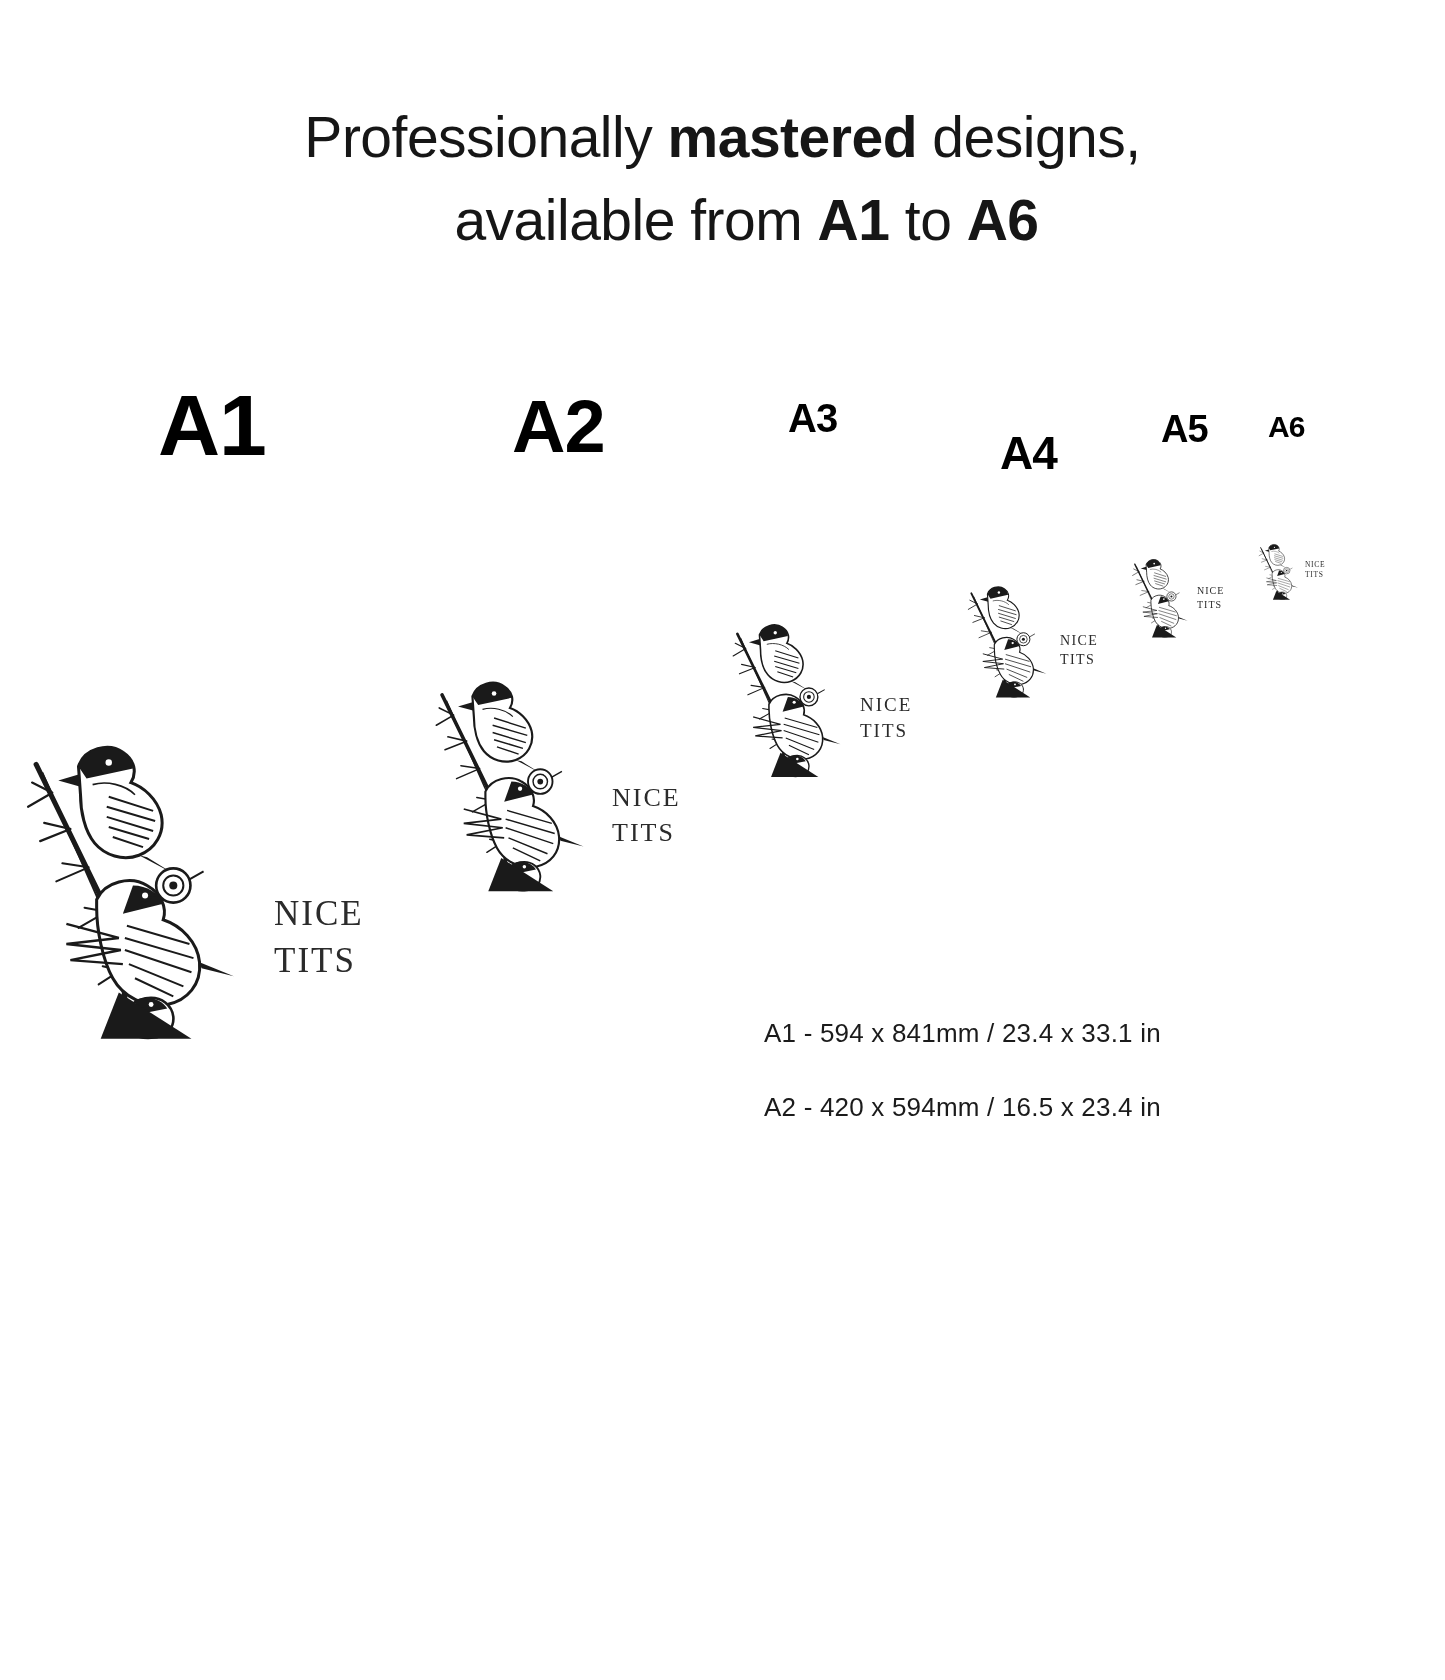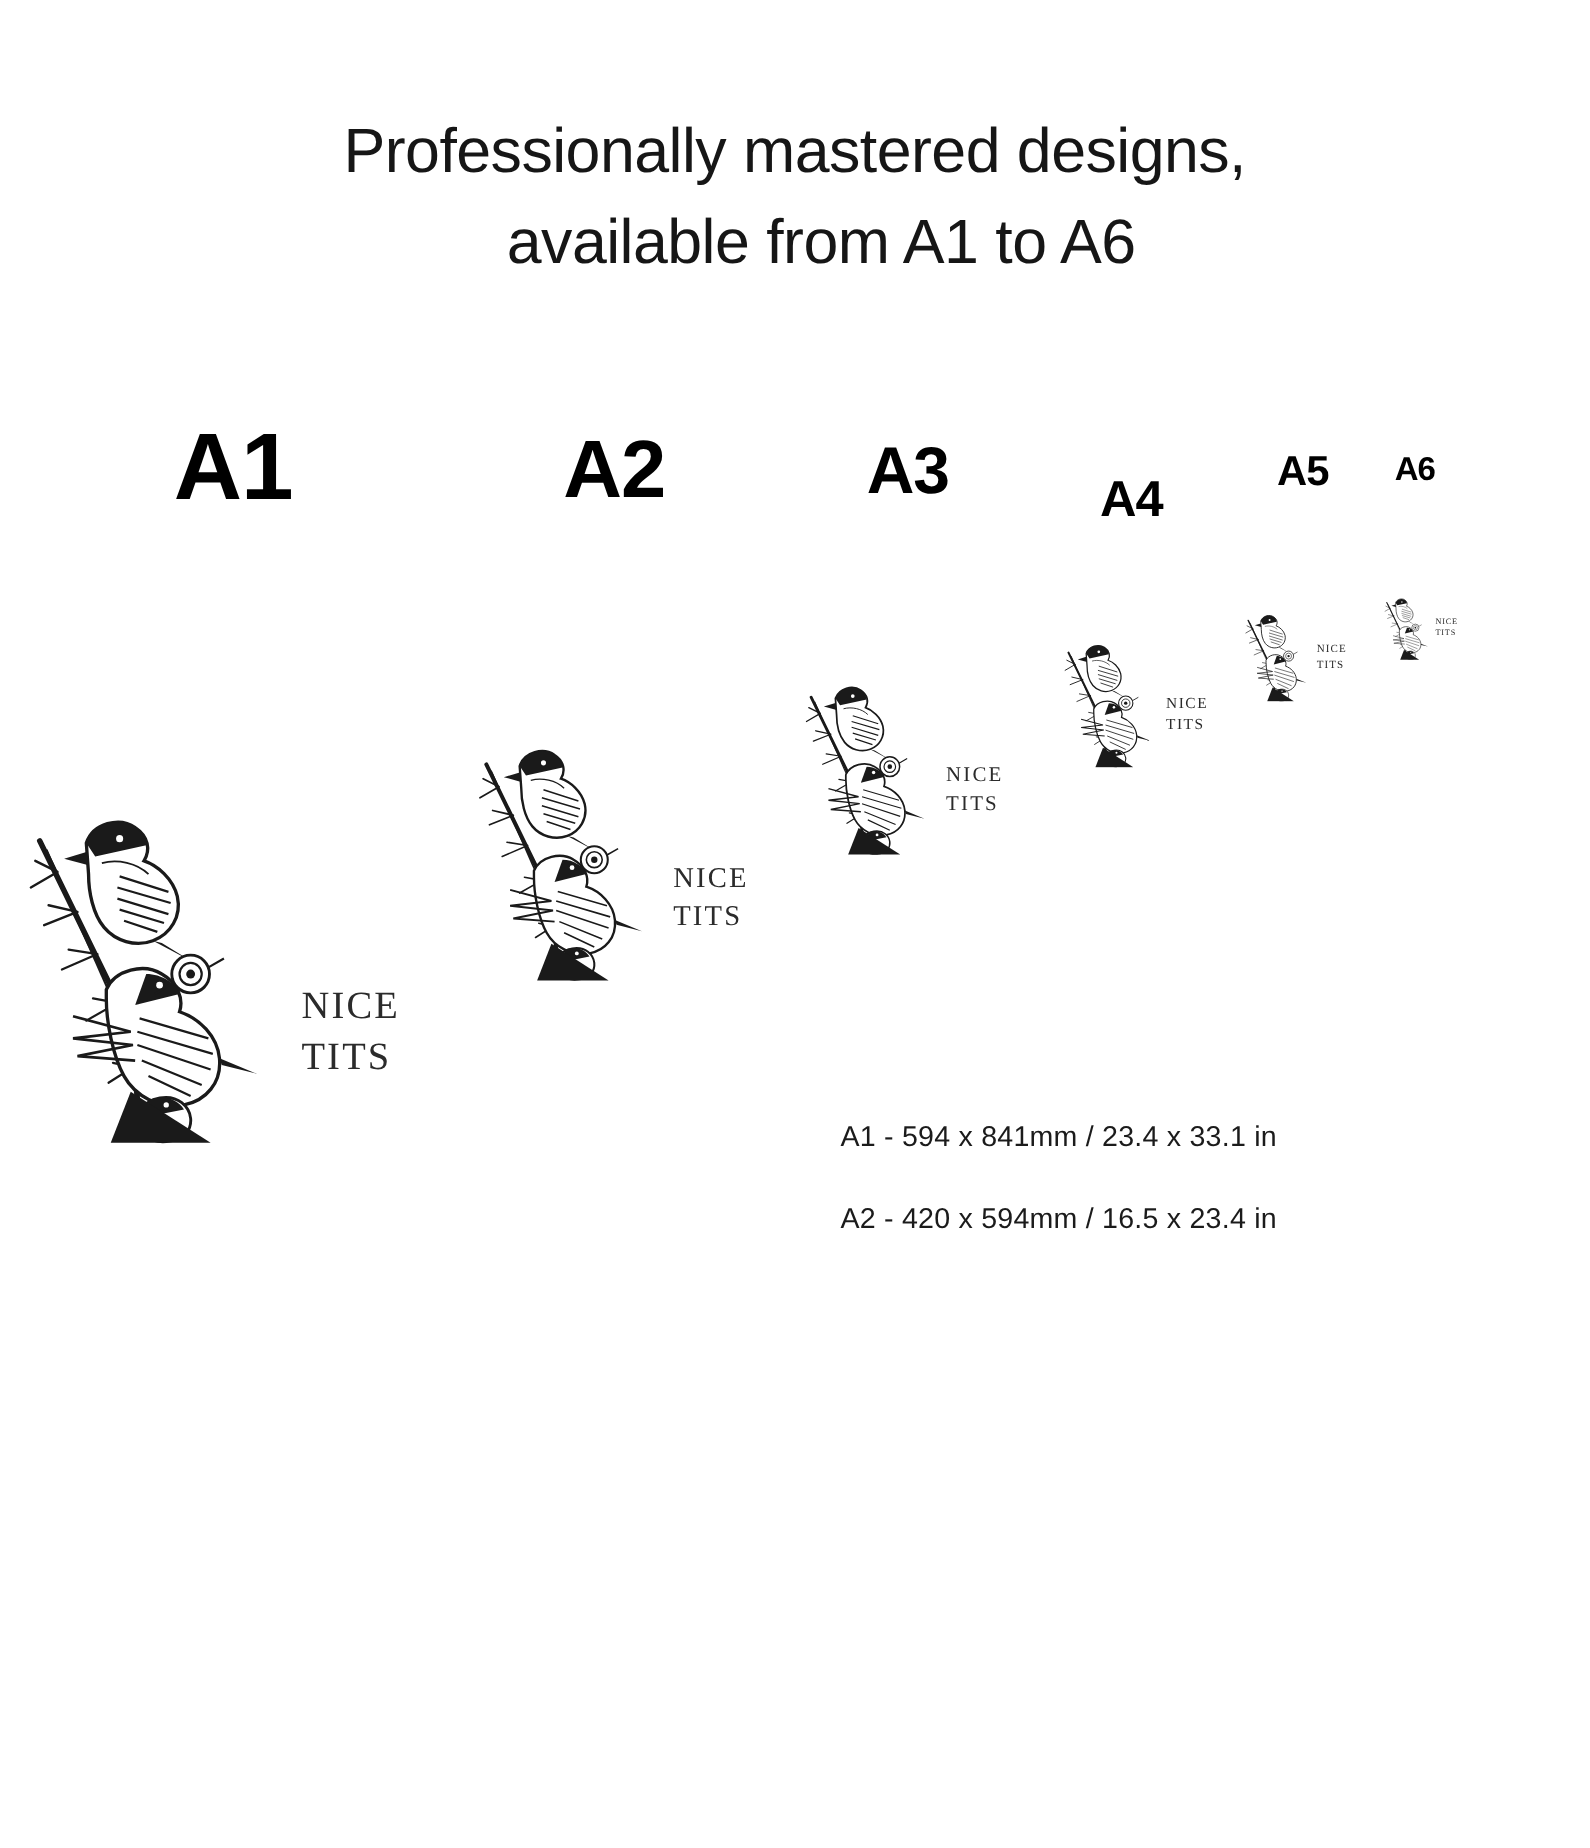--- a/index.html
+++ b/index.html
@@ -23,34 +23,34 @@
     top: 96px;
     left: 0;
     width: 100%;
     text-align: center;
     font-size: 57px;
     line-height: 1.45;
     font-weight: 400;
     letter-spacing: -0.5px;
     color: #161616;
   }
-  .headline .bold { font-weight: 400; }
+  .headline .bold { font-weight: 700; }
   .headline .line2 { display: block; padding-left: 48px; }
 
   
   .size-label {
     position: absolute;
     font-weight: 700;
     color: #000000;
     letter-spacing: -1px;
     line-height: 1;
   }
   #lbl-a1 { left: 158px;  top: 382px; font-size: 86px; }
   #lbl-a2 { left: 512px;  top: 390px; font-size: 74px; }
-  #lbl-a3 { left: 788px;  top: 398px; font-size: 60px; }
+  #lbl-a3 { left: 788px;  top: 398px; font-size: 40px; }
   #lbl-a4 { left: 1000px; top: 430px; font-size: 46px; }
   #lbl-a5 { left: 1161px; top: 410px; font-size: 38px; }
   #lbl-a6 { left: 1268px; top: 412px; font-size: 30px; }
 
   
   .poster {
     position: absolute;
     transform-origin: bottom left;
   }
   .poster .art {

